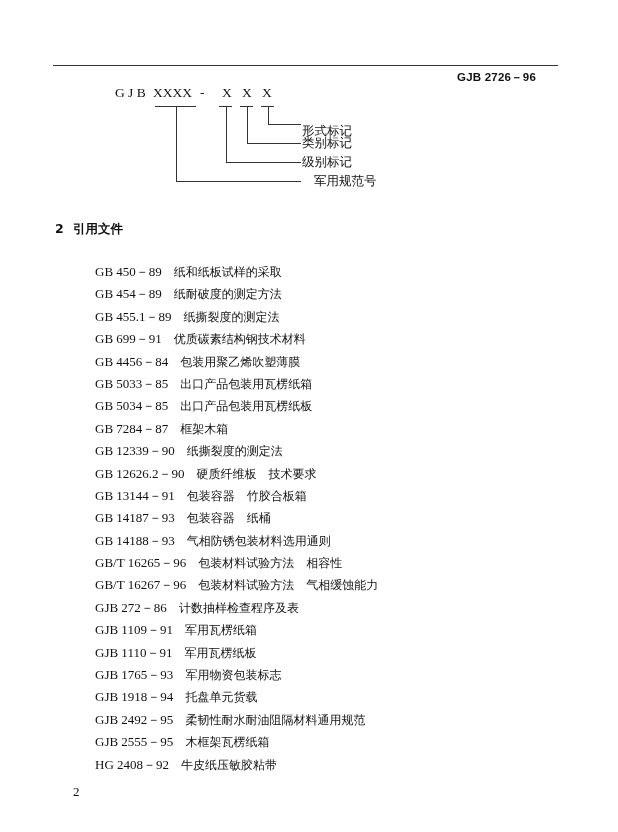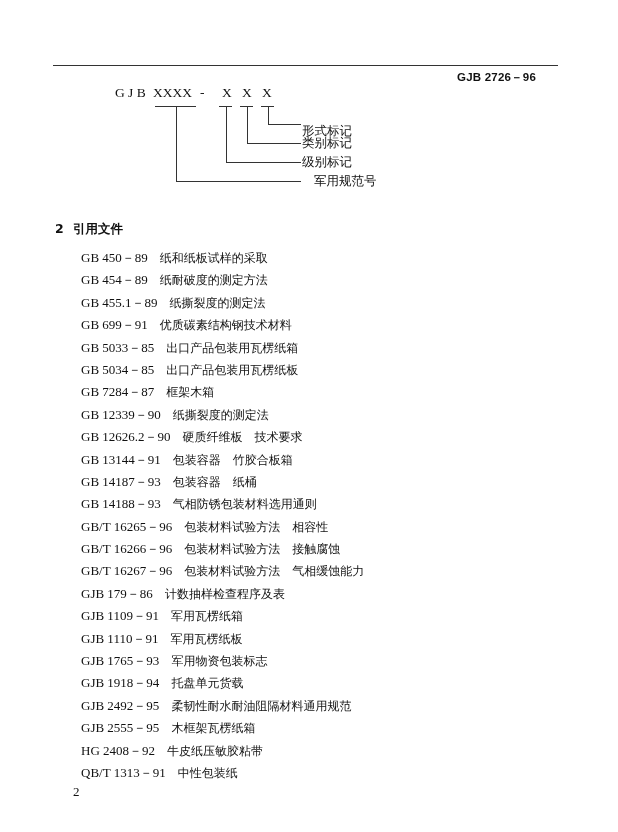--- a/index.html
+++ b/index.html
@@ -27,21 +27,21 @@
       position: absolute; font-size: 12.5px; left: 302px; line-height: 14px;
       font-family: "DejaVu Serif", serif;
     }
     
     .section-heading {
       position: absolute; left: 55px; top: 221px;
       font-family: "DejaVu Sans", "Liberation Sans", sans-serif; font-weight: bold;
       font-size: 12.5px;
     }
     .section-heading .num { display: inline-block; width: 18px; }
-    .ref-list { position: absolute; left: 81px; top: 250px; margin: 0; padding: 0; list-style: none; }
+    .ref-list { position: absolute; left: 81px; top: 250px; margin: 14px; padding: 0; list-style: none; }
     .ref-item {
       height: 22.4px; line-height: 16px; font-size: 13px; white-space: nowrap;
     }
     .ref-code { font-family: "Liberation Serif", serif; font-size: 13px; }
     .ref-title {
       font-family: "DejaVu Serif", serif; font-size: 12px; margin-left: 12px;
     }
     .page-number {
       position: absolute; left: 73px; top: 784px; font-size: 13px;
     }
@@ -83,36 +83,35 @@
 
 <div class="section-heading">
   <span class="num">2</span><span>引用文件</span>
 </div>
 
 <ul class="ref-list">
   <li class="ref-item"><span class="ref-code">GB 450－89</span><span class="ref-title">纸和纸板试样的采取</span></li>
   <li class="ref-item"><span class="ref-code">GB 454－89</span><span class="ref-title">纸耐破度的测定方法</span></li>
   <li class="ref-item"><span class="ref-code">GB 455.1－89</span><span class="ref-title">纸撕裂度的测定法</span></li>
   <li class="ref-item"><span class="ref-code">GB 699－91</span><span class="ref-title">优质碳素结构钢技术材料</span></li>
+  <li class="ref-item"><span class="ref-code">GB 4456－84</span><span class="ref-title">包装用聚乙烯吹塑薄膜</span></li>
   <li class="ref-item"><span class="ref-code">GB 5033－85</span><span class="ref-title">出口产品包装用瓦楞纸箱</span></li>
   <li class="ref-item"><span class="ref-code">GB 5034－85</span><span class="ref-title">出口产品包装用瓦楞纸板</span></li>
   <li class="ref-item"><span class="ref-code">GB 7284－87</span><span class="ref-title">框架木箱</span></li>
   <li class="ref-item"><span class="ref-code">GB 12339－90</span><span class="ref-title">纸撕裂度的测定法</span></li>
   <li class="ref-item"><span class="ref-code">GB 12626.2－90</span><span class="ref-title">硬质纤维板　技术要求</span></li>
   <li class="ref-item"><span class="ref-code">GB 13144－91</span><span class="ref-title">包装容器　竹胶合板箱</span></li>
   <li class="ref-item"><span class="ref-code">GB 14187－93</span><span class="ref-title">包装容器　纸桶</span></li>
   <li class="ref-item"><span class="ref-code">GB 14188－93</span><span class="ref-title">气相防锈包装材料选用通则</span></li>
   <li class="ref-item"><span class="ref-code">GB/T 16265－96</span><span class="ref-title">包装材料试验方法　相容性</span></li>
-  <li class="ref-item"><span class="ref-code">GB/T 16266－96</span><span class="ref-title">包装材料试验方法　接触腐蚀</span></li>
   <li class="ref-item"><span class="ref-code">GB/T 16267－96</span><span class="ref-title">包装材料试验方法　气相缓蚀能力</span></li>
-  <li class="ref-item"><span class="ref-code">GJB 179－86</span><span class="ref-title">计数抽样检查程序及表</span></li>
+  <li class="ref-item"><span class="ref-code">GJB 272－86</span><span class="ref-title">计数抽样检查程序及表</span></li>
   <li class="ref-item"><span class="ref-code">GJB 1109－91</span><span class="ref-title">军用瓦楞纸箱</span></li>
   <li class="ref-item"><span class="ref-code">GJB 1110－91</span><span class="ref-title">军用瓦楞纸板</span></li>
   <li class="ref-item"><span class="ref-code">GJB 1765－93</span><span class="ref-title">军用物资包装标志</span></li>
   <li class="ref-item"><span class="ref-code">GJB 1918－94</span><span class="ref-title">托盘单元货载</span></li>
   <li class="ref-item"><span class="ref-code">GJB 2492－95</span><span class="ref-title">柔韧性耐水耐油阻隔材料通用规范</span></li>
   <li class="ref-item"><span class="ref-code">GJB 2555－95</span><span class="ref-title">木框架瓦楞纸箱</span></li>
   <li class="ref-item"><span class="ref-code">HG 2408－92</span><span class="ref-title">牛皮纸压敏胶粘带</span></li>
-  <li class="ref-item"><span class="ref-code">QB/T 1313－91</span><span class="ref-title">中性包装纸</span></li>
 
 </ul>
 
 <div class="page-number">2</div>
 
 </body></html>

